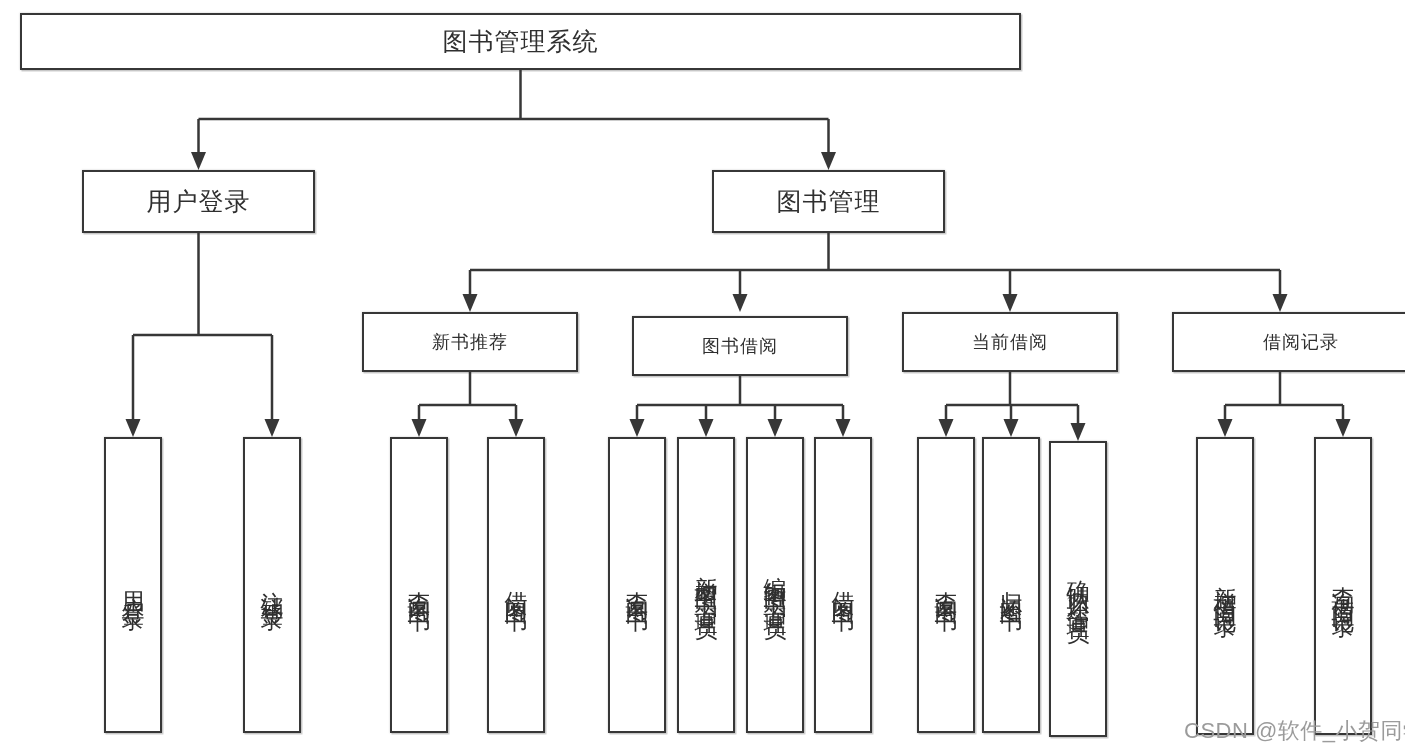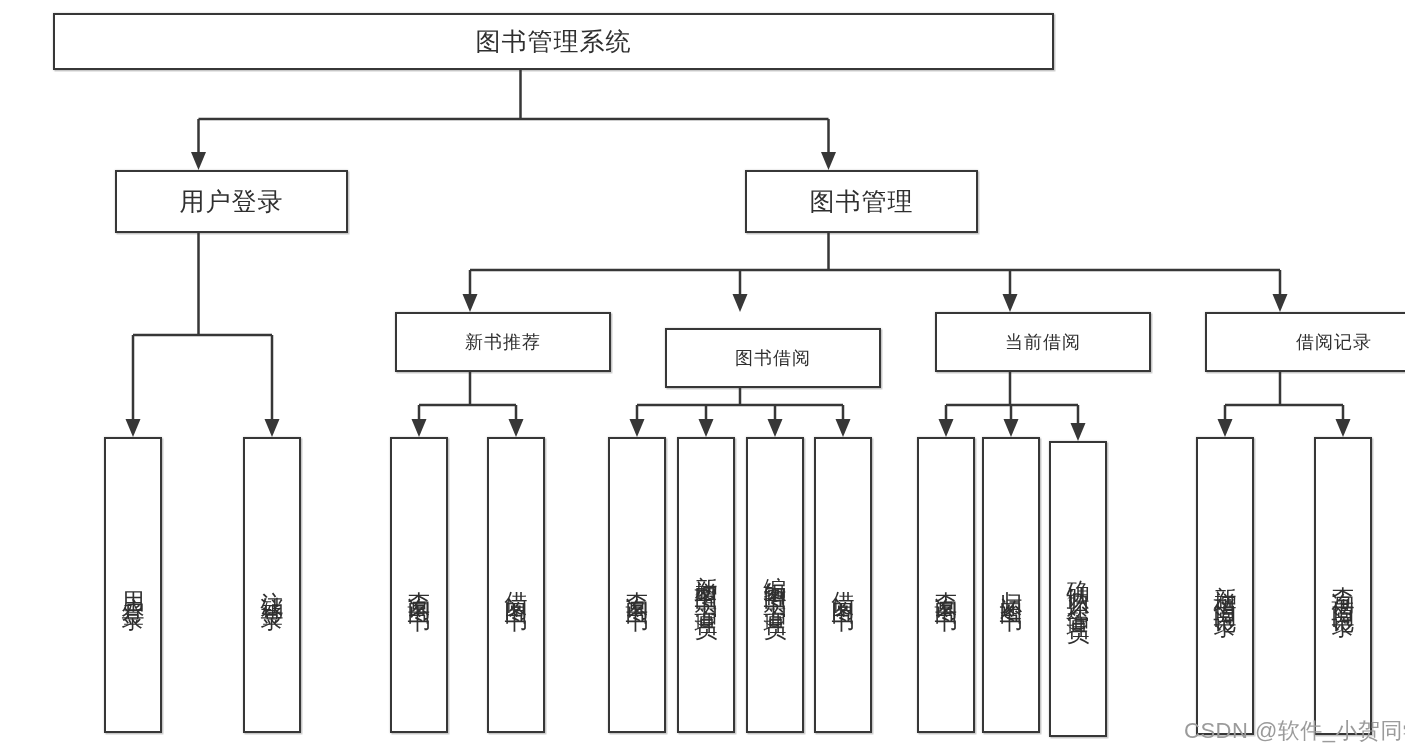--- a/index.html
+++ b/index.html
@@ -32,21 +32,20 @@
     box-shadow: 1.5px 1.5px 0 rgba(60,60,60,0.22), 0 0 2px rgba(60,60,60,0.25);
     display: flex;
     align-items: center;
     justify-content: center;
     text-align: center;
   }
   .node.h-label {
     font-size: 25px;
     letter-spacing: 1px;
     line-height: 1;
-    margin-left: 33px;
   }
   .node.lvl3 {
     font-size: 18px;
   }
   .node.leaf {
     writing-mode: vertical-rl;
     font-size: 23px;
     letter-spacing: 6px;
     line-height: 1;
     padding: 6px 0;
@@ -106,21 +105,21 @@
       <polygon points="1335.5,419 1350.5,419 1343,437"></polygon>
     </g>
   </svg>
 
   <div class="node h-label" style="left:20px; top:13px; width:1001px; height:57px;">图书管理系统</div>
 
   <div class="node h-label" style="left:82px; top:170px; width:233px; height:63px;">用户登录</div>
   <div class="node h-label" style="left:712px; top:170px; width:233px; height:63px;font-family:Liberation Serif, serif;">图书管理</div>
 
   <div class="node h-label lvl3" style="left:362px; top:312px; width:216px; height:60px;">新书推荐</div>
-  <div class="node h-label lvl3" style="left:632px; top:328px; width:216px; height:60px;">图书借阅</div>
+  <div class="node h-label lvl3" style="left:632px; top:316px; width:216px; height:60px;">图书借阅</div>
   <div class="node h-label lvl3" style="left:902px; top:312px; width:216px; height:60px;text-align:center;">当前借阅</div>
   <div class="node h-label lvl3" style="left:1172px; top:312px; width:258px; height:60px;">借阅记录</div>
 
   <div class="node leaf" style="left:104px; top:437px; width:58px; height:296px;">用户登录</div>
   <div class="node leaf" style="left:243px; top:437px; width:58px; height:296px;">注销登录</div>
 
   <div class="node leaf" style="left:390px; top:437px; width:58px; height:296px;">查询图书</div>
   <div class="node leaf" style="left:487px; top:437px; width:58px; height:296px;">借阅图书</div>
 
   <div class="node leaf" style="left:608px; top:437px; width:58px; height:296px;">查询图书</div>

